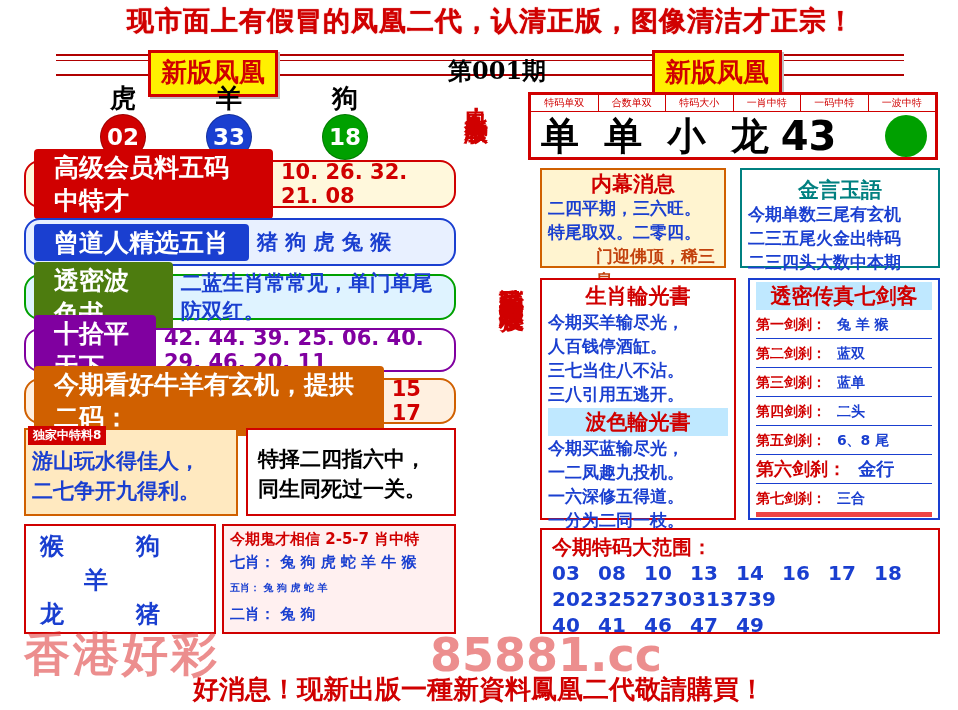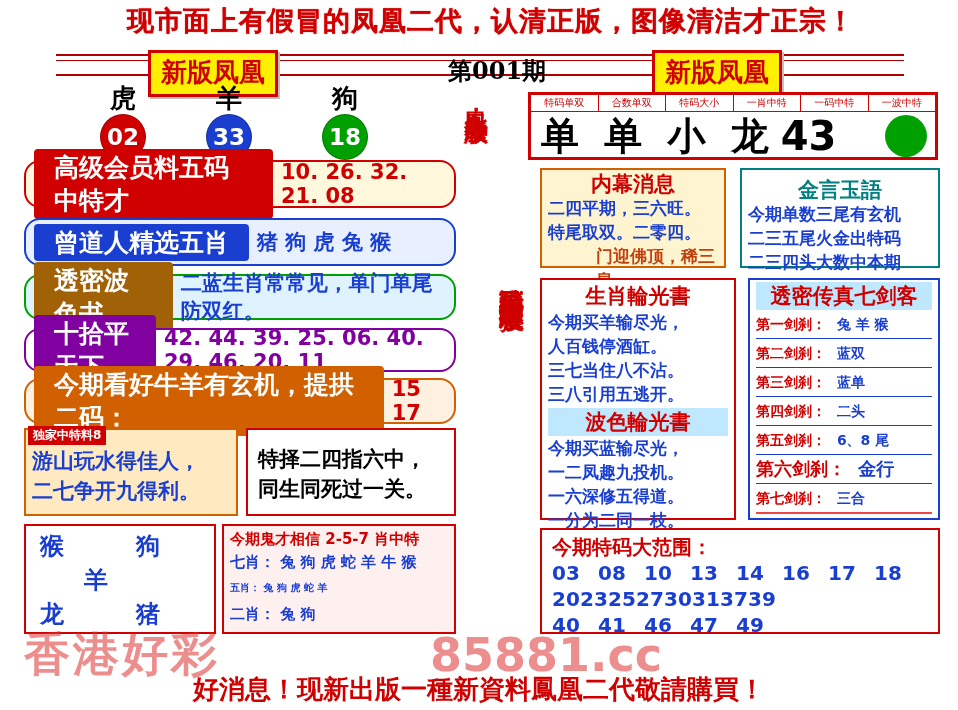--- a/index.html
+++ b/index.html
@@ -160,21 +160,21 @@
   <div id="left-blocks">
       <div class="lbox" style="left: 24px; top: 160px; width: 432px; height: 48px; border: 2px solid rgb(208, 0, 0); background: rgb(255, 248, 220); display: flex; align-items: center; padding: 0px 8px; gap: 8px;">
         <span class="ltitle" style="background: rgb(208, 0, 0);">高级会员料五码中特才</span>
         <span class="lcontent" style="color: rgb(208, 0, 0);">10. 26. 32. 21. 08</span>
       </div>
       <div class="lbox" style="left: 24px; top: 218px; width: 432px; height: 48px; border: 2px solid rgb(26, 63, 208); background: rgb(232, 240, 255); display: flex; align-items: center; padding: 0px 8px; gap: 8px;">
         <span class="ltitle" style="background: rgb(26, 63, 208);">曾道人精选五肖</span>
         <span class="lcontent" style="color: rgb(26, 63, 208);">猪  狗  虎  兔  猴</span>
       </div>
       <div class="lbox" style="left: 24px; top: 274px; width: 432px; height: 46px; border: 2px solid rgb(0, 160, 0); background: rgb(223, 243, 255); display: flex; align-items: center; padding: 0px 8px; gap: 8px;">
-        <span class="ltitle" style="background: #a16207;">透密波色书</span>
+        <span class="ltitle" style="background: #4d7c0f;">透密波色书</span>
         <span class="lcontent" style="color: rgb(26, 63, 208);">二蓝生肖常常见，单门单尾防双红。</span>
       </div>
       <div class="lbox" style="left: 24px; top: 328px; width: 432px; height: 44px; border: 2px solid rgb(128, 0, 160); background: rgb(255, 255, 255); display: flex; align-items: center; padding: 0px 8px; gap: 8px;">
         <span class="ltitle" style="background: rgb(128, 0, 160);">十拾平天下</span>
         <span class="lcontent" style="color: rgb(128, 0, 160);">42. 44. 39. 25. 06. 40. 29. 46. 20. 11</span>
       </div>
       <div class="lbox" style="left: 24px; top: 378px; width: 432px; height: 46px; border: 2px solid rgb(208, 96, 0); background: rgb(255, 240, 224); display: flex; align-items: center; padding: 0px 8px; gap: 8px;">
         <span class="ltitle" style="background: rgb(208, 96, 0);">今期看好牛羊有玄机，提拱二码：</span>
         <span class="lcontent" style="color: rgb(208, 0, 0);">15  17</span>
       </div>
@@ -268,21 +268,21 @@
         <span style="color:#1a3fd0;margin-left:6px;">蓝单</span></div>
       <div style="font-size:14px;font-weight:bold;line-height:28px;border-bottom:1px solid #1a3fd0;">
         <span style="color:#d00000;">第四剑刹：</span>
         <span style="color:#1a3fd0;margin-left:6px;">二头</span></div>
       <div style="font-size:14px;font-weight:bold;line-height:28px;border-bottom:1px solid #1a3fd0;">
         <span style="color:#d00000;">第五剑刹：</span>
         <span style="color:#1a3fd0;margin-left:6px;">6、8 尾</span></div>
       <div style="font-size:18px;font-weight:bold;line-height:28px;border-bottom:1px solid #1a3fd0;">
         <span style="color:#d00000;">第六剑刹：</span>
         <span style="color:#1a3fd0;margin-left:6px;">金行</span></div>
-      <div style="font-size:14px;font-weight:bold;line-height:28px;border-bottom:2px solid #ef4444;">
+      <div style="font-size:14px;font-weight:bold;line-height:28px;border-bottom:5px solid #ef4444;">
         <span style="color:#d00000;">第七剑刹：</span>
         <span style="color:#1a3fd0;margin-left:6px;">三合</span></div>
     </div>
   <div class="panel" id="big-range" style="left: 540px; top: 528px; width: 400px; height: 106px; border: 2px solid rgb(208, 0, 0); background: rgb(255, 255, 255); box-sizing: border-box; padding: 4px 10px;">
       <div style="font-size:20px;font-weight:bold;color:#d00000;line-height:26px;">今期特码大范围：</div>
       <div style="display:flex;gap:18px;line-height:26px;">
         <span style="font-size:20px;font-weight:bold;color:#1a3fd0;width:28px;">03</span>
         <span style="font-size:20px;font-weight:bold;color:#1a3fd0;width:28px;">08</span>
         <span style="font-size:20px;font-weight:bold;color:#1a3fd0;width:28px;">10</span>
         <span style="font-size:20px;font-weight:bold;color:#1a3fd0;width:28px;">13</span>

